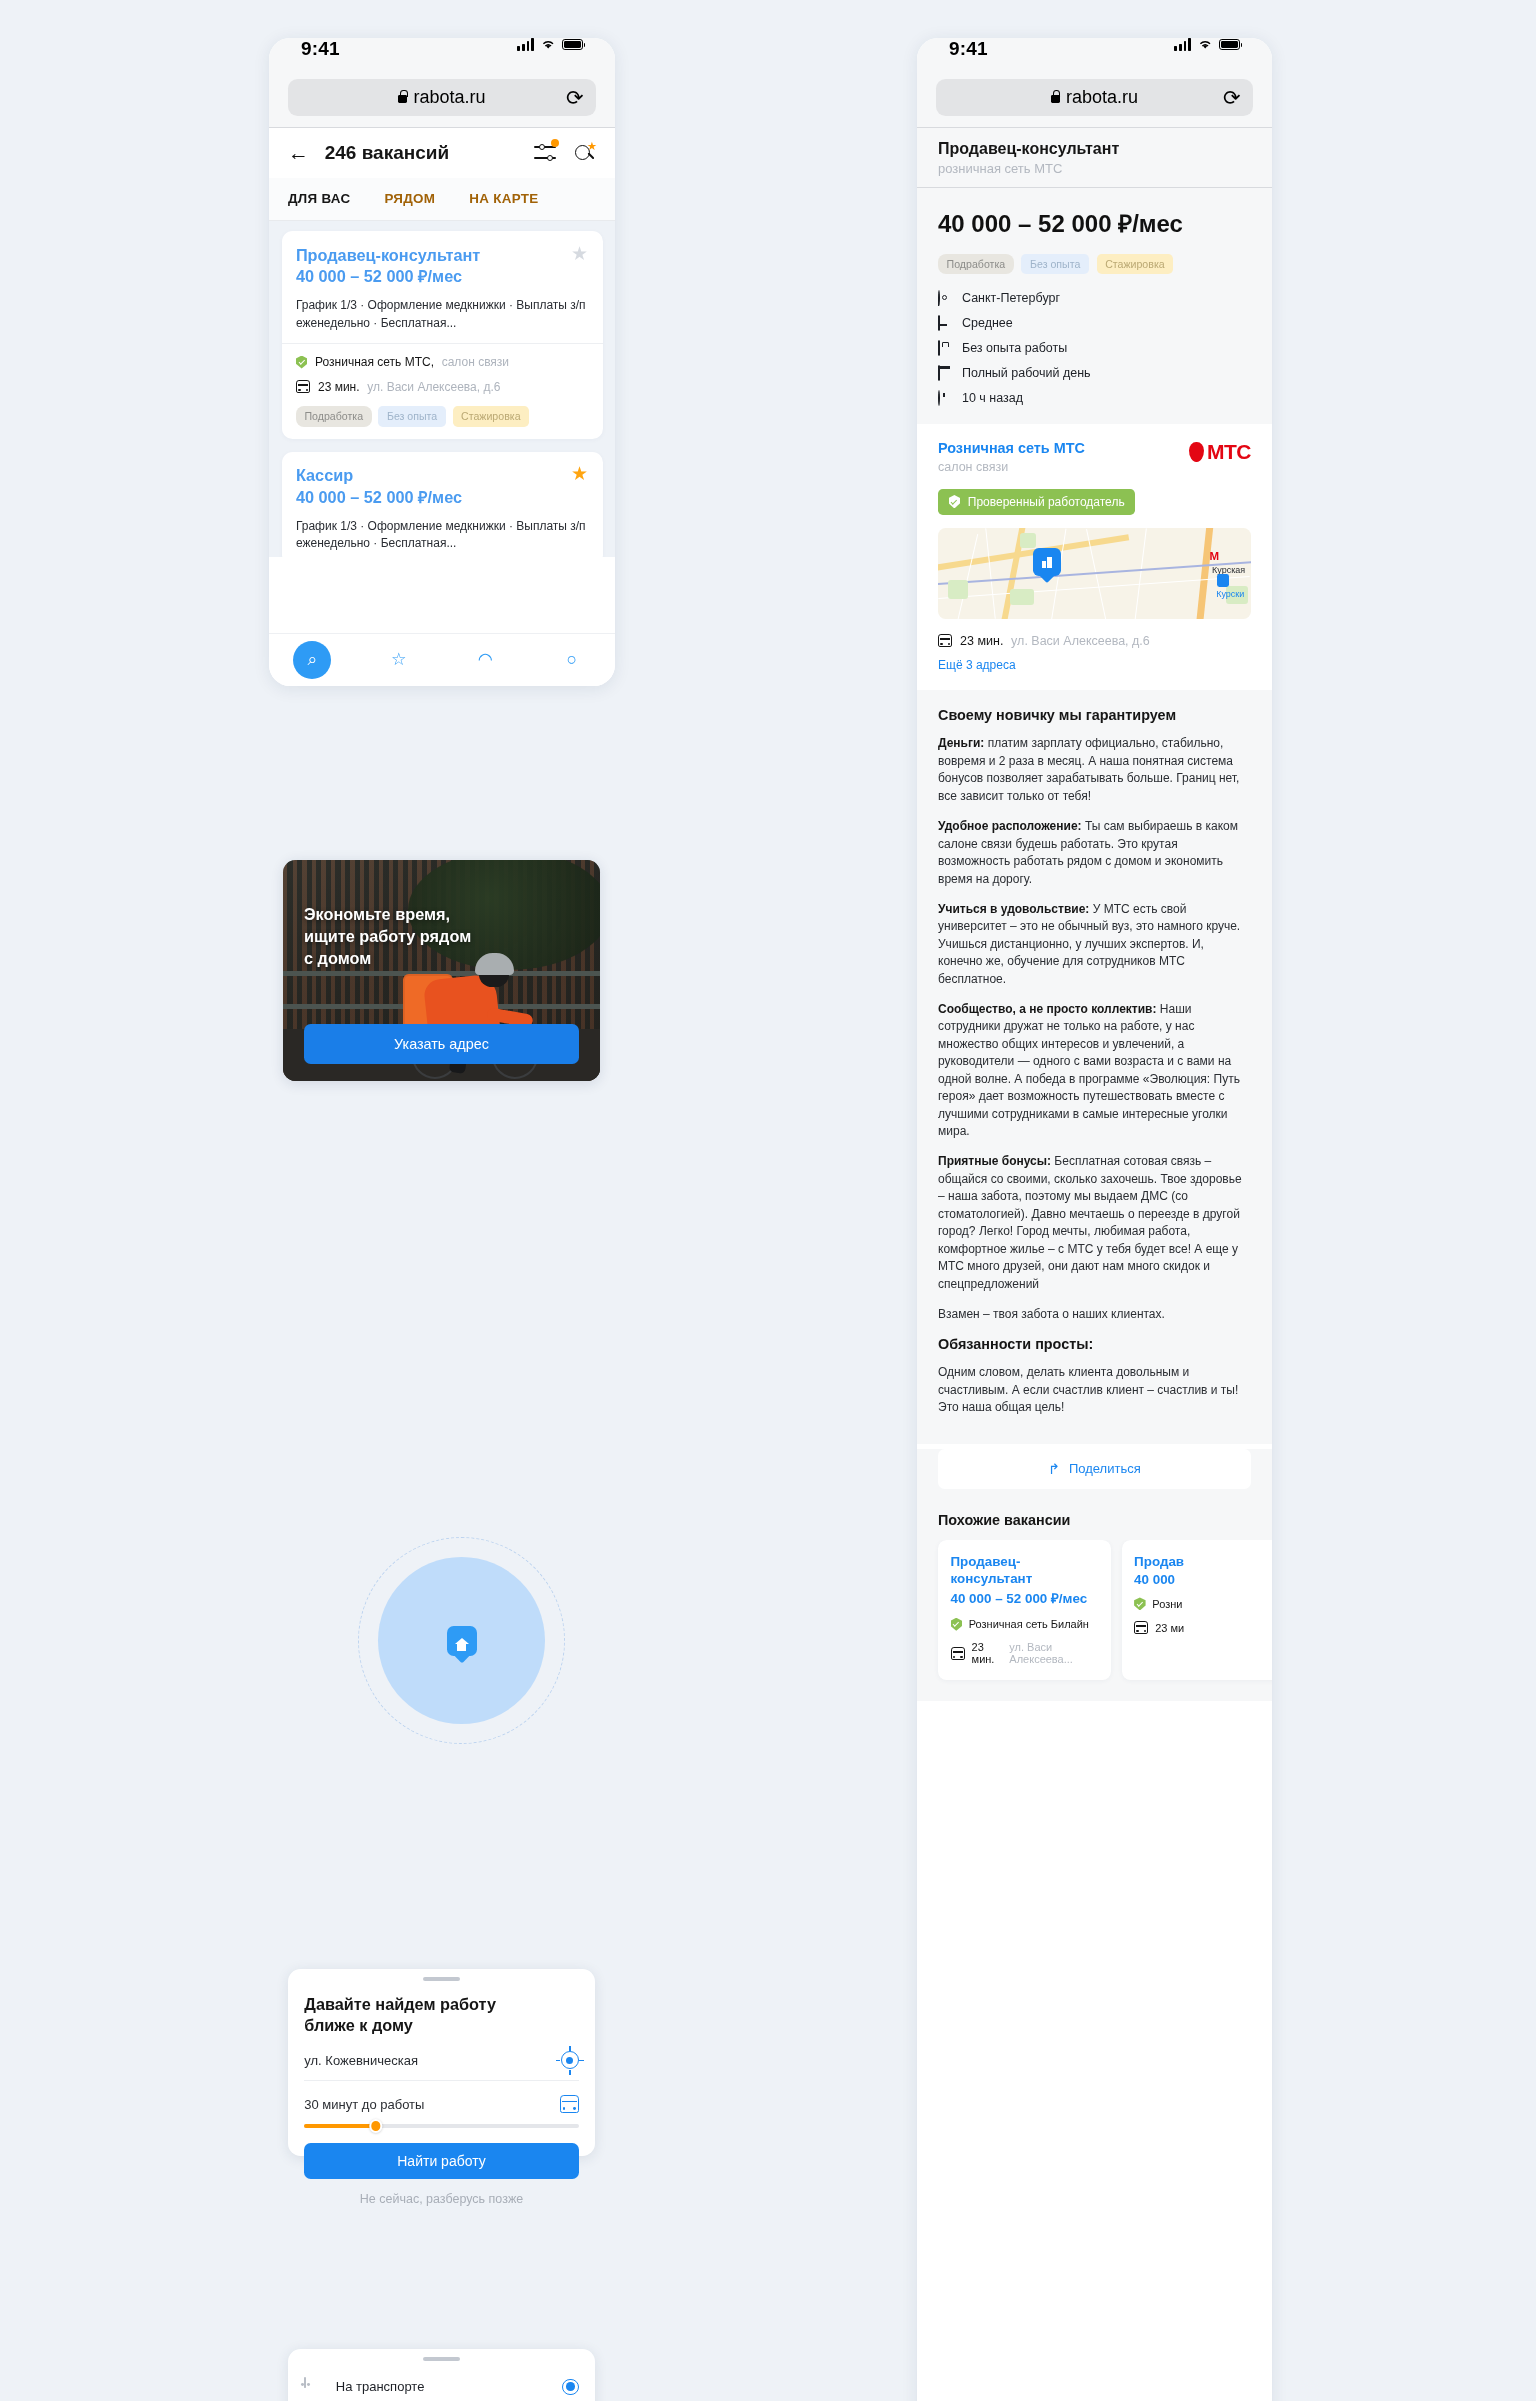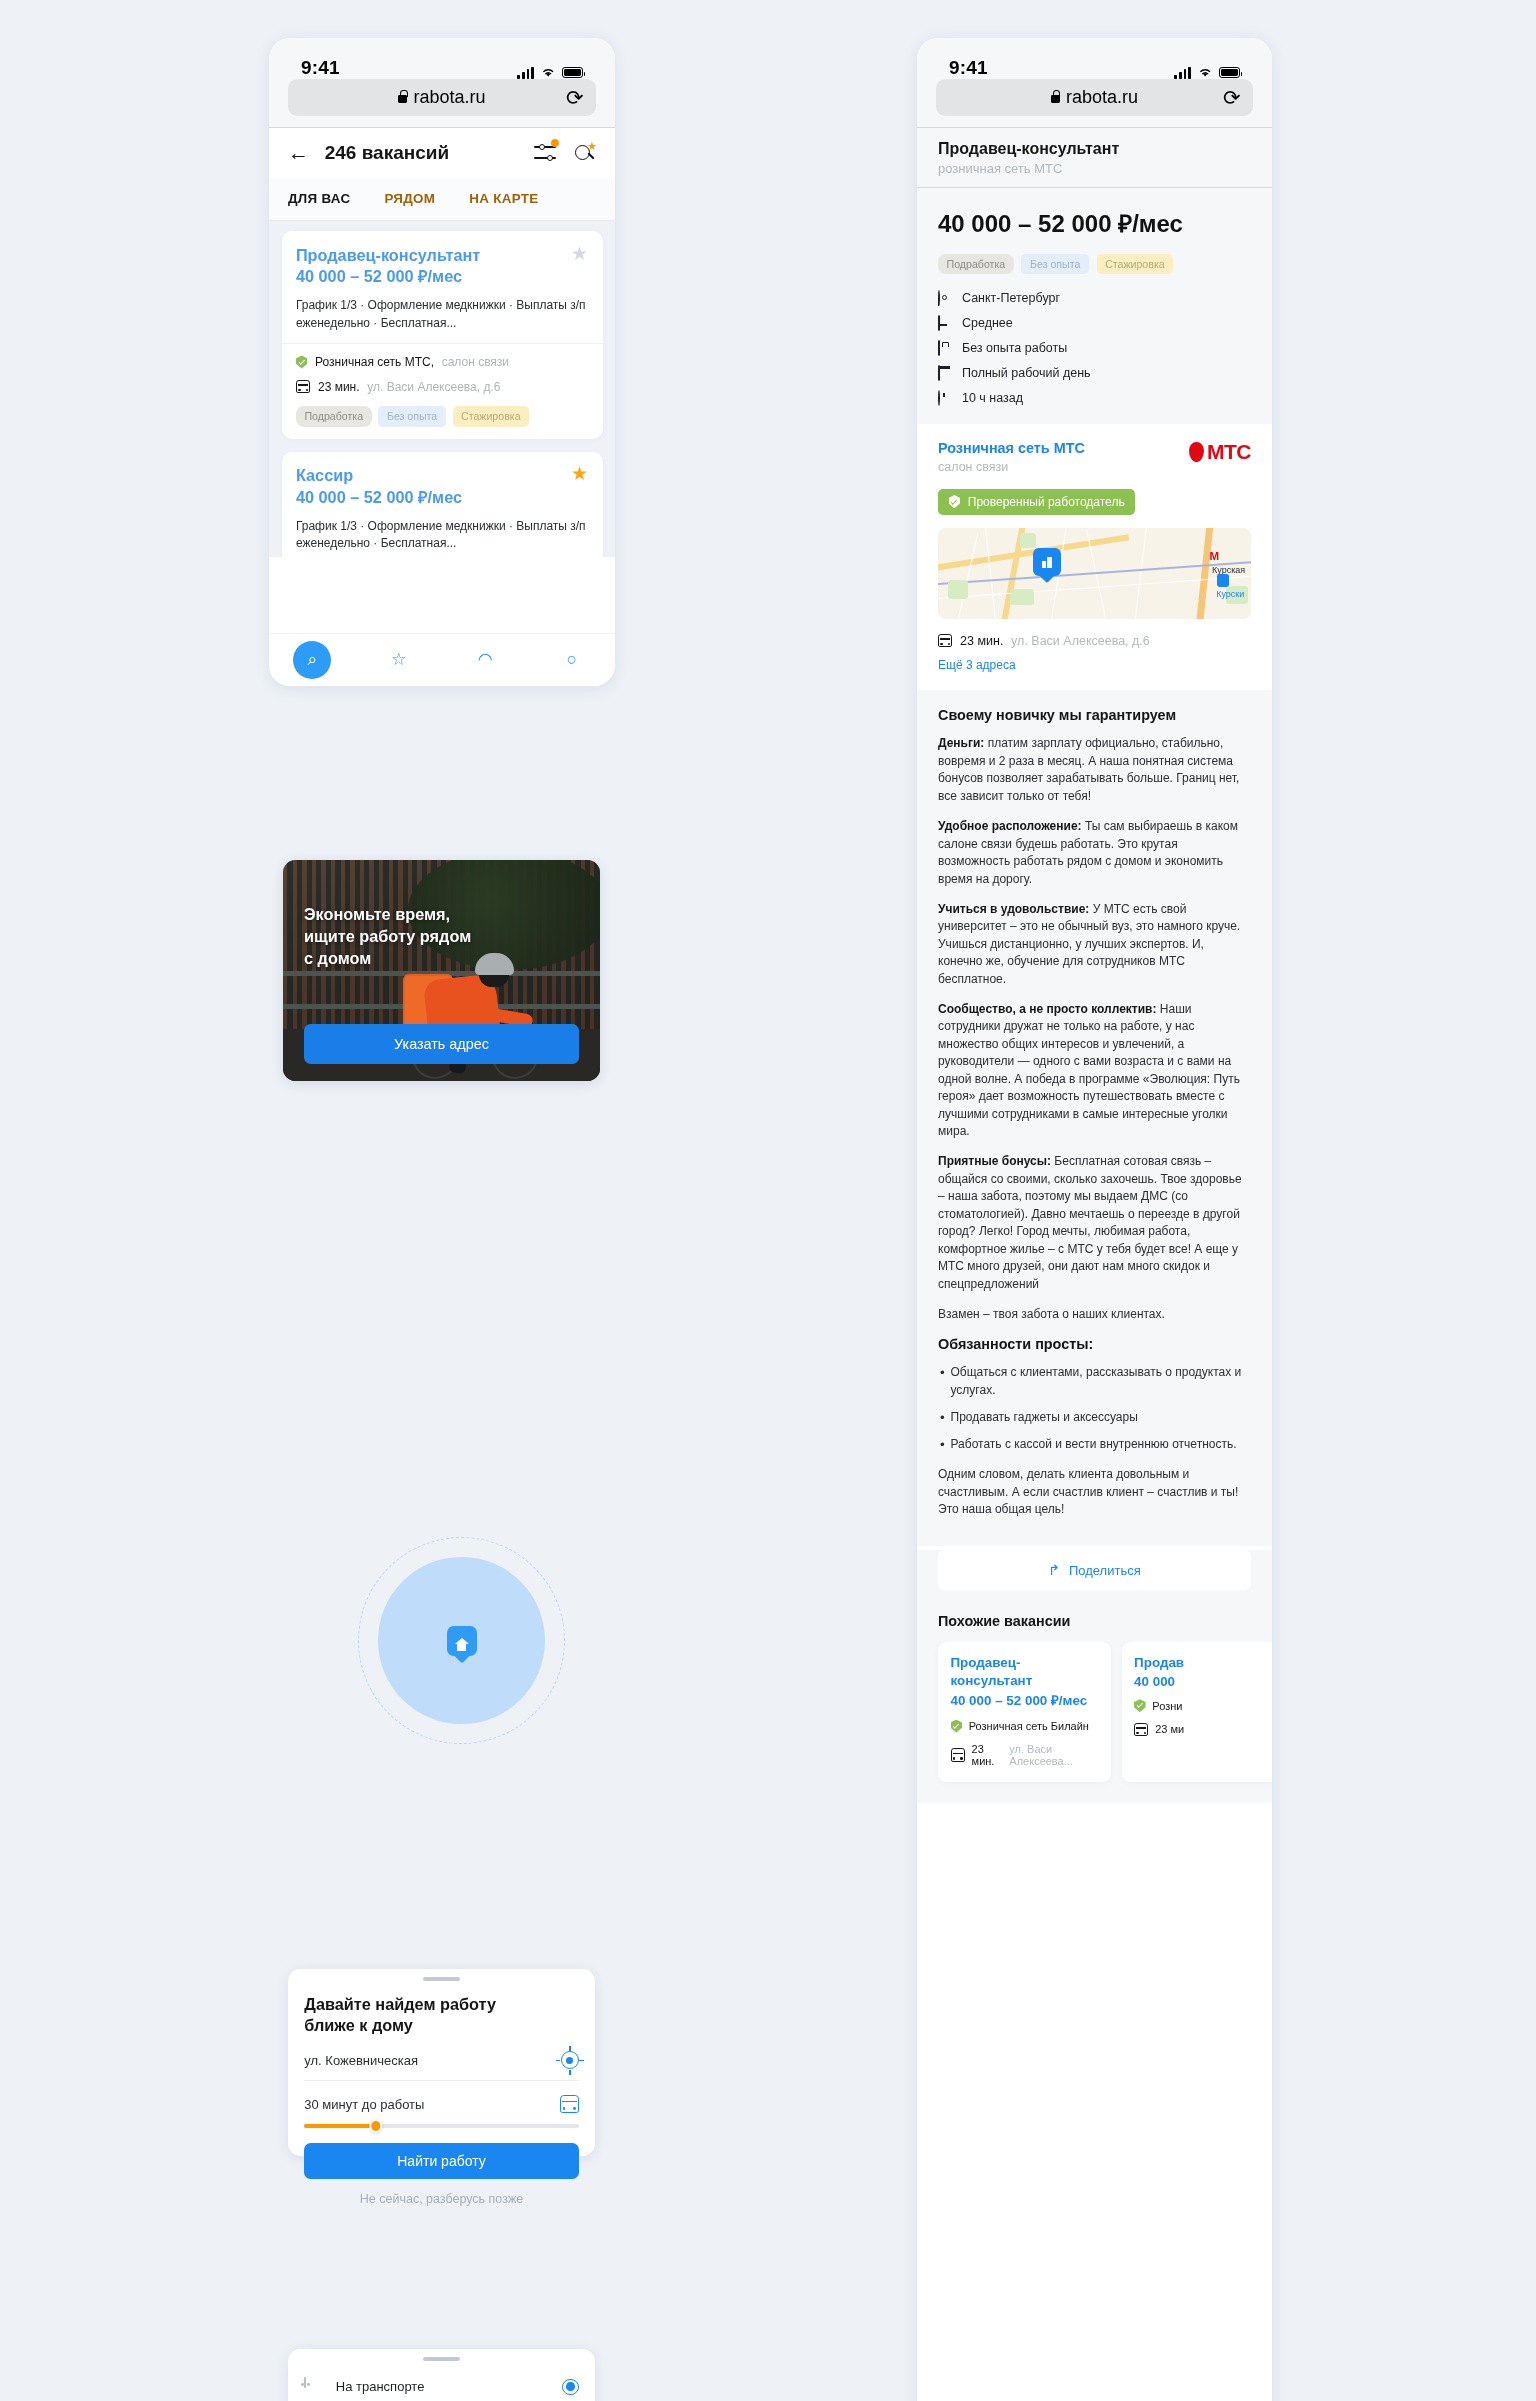--- a/index.html
+++ b/index.html
@@ -15,21 +15,21 @@
   .phone {
     position: absolute;
     background: #ffffff;
     border-radius: 21px;
     overflow: hidden;
     box-shadow: 0 2.9px 17.3px rgba(25,45,80,.09);
   }
   .statusbar {
     height: 41px;
     background: #f6f7f8;
-    display: flex; align-items: flex-end;
+    display: flex; align-items: flex-start;
     justify-content: space-between;
     padding: 0 32px 0 32px;
   }
   .sb-time { font-size: 19px; font-weight: 700; color: #000; letter-spacing: 0.2px; }
   .sb-right { display: flex; align-items: center; gap: 6.7px; }
   .bars { display: flex; align-items: flex-end; gap: 1.9px; height: 12.5px; }
   .bars i { width: 2.9px; background: #000; border-radius: 0.7px; display:block; }
   .bars i:nth-child(1){ height: 4.3px; } .bars i:nth-child(2){ height: 6.7px; }
   .bars i:nth-child(3){ height: 9.6px; } .bars i:nth-child(4){ height: 12.5px; }
   .batt { width: 21px; height: 11px; border: 1.4px solid #000; border-radius: 2.9px; position: relative; }
@@ -559,25 +559,20 @@
       <div class="body-h">Своему новичку мы гарантируем</div>
 
       <p class="para"><b>Деньги:</b><span> платим зарплату официально, стабильно, вовремя и 2 раза в месяц. А наша понятная система бонусов позволяет зарабатывать больше. Границ нет, все зависит только от тебя!</span></p>
       <p class="para"><b>Удобное расположение:</b><span> Ты сам выбираешь в каком салоне связи будешь работать. Это крутая возможность работать рядом с домом и экономить время на дорогу.</span></p>
       <p class="para"><b>Учиться в удовольствие:</b><span> У МТС есть свой университет – это не обычный вуз, это намного круче. Учишься дистанционно, у лучших экспертов. И, конечно же, обучение для сотрудников МТС бесплатное.</span></p>
       <p class="para"><b>Сообщество, а не просто коллектив:</b><span> Наши сотрудники дружат не только на работе, у нас множество общих интересов и увлечений, а руководители — одного с вами возраста и с вами на одной волне. А победа в программе «Эволюция: Путь героя» дает возможность путешествовать вместе с лучшими сотрудниками в самые интересные уголки мира.</span></p>
       <p class="para"><b>Приятные бонусы:</b><span> Бесплатная сотовая связь – общайся со своими, сколько захочешь. Твое здоровье – наша забота, поэтому мы выдаем ДМС (со стоматологией). Давно мечтаешь о переезде в другой город? Легко! Город мечты, любимая работа, комфортное жилье – с МТС у тебя будет все! А еще у МТС много друзей, они дают нам много скидок и спецпредложений</span></p>
       <p class="para"><span>Взамен – твоя забота о наших клиентах.</span></p>
 
       <div class="body-h">Обязанности просты:</div>
-      <ul class="bullets">
-        <li>Общаться с клиентами, рассказывать о продуктах и услугах.</li>
-        <li>Продавать гаджеты и аксессуары</li>
-        <li>Работать с кассой и вести внутреннюю отчетность.</li>
-      </ul>
 
       <p class="para">Одним словом, делать клиента довольным и счастливым. А если счастлив клиент – счастлив и ты! Это наша общая цель!</p>
     </div>
 
     <div style="background:#f6f7f8;padding-bottom:2.9px">
       <div class="share">
         <span class="share-ico">↰</span>
         <span>Поделиться</span>
       </div>
     </div>

